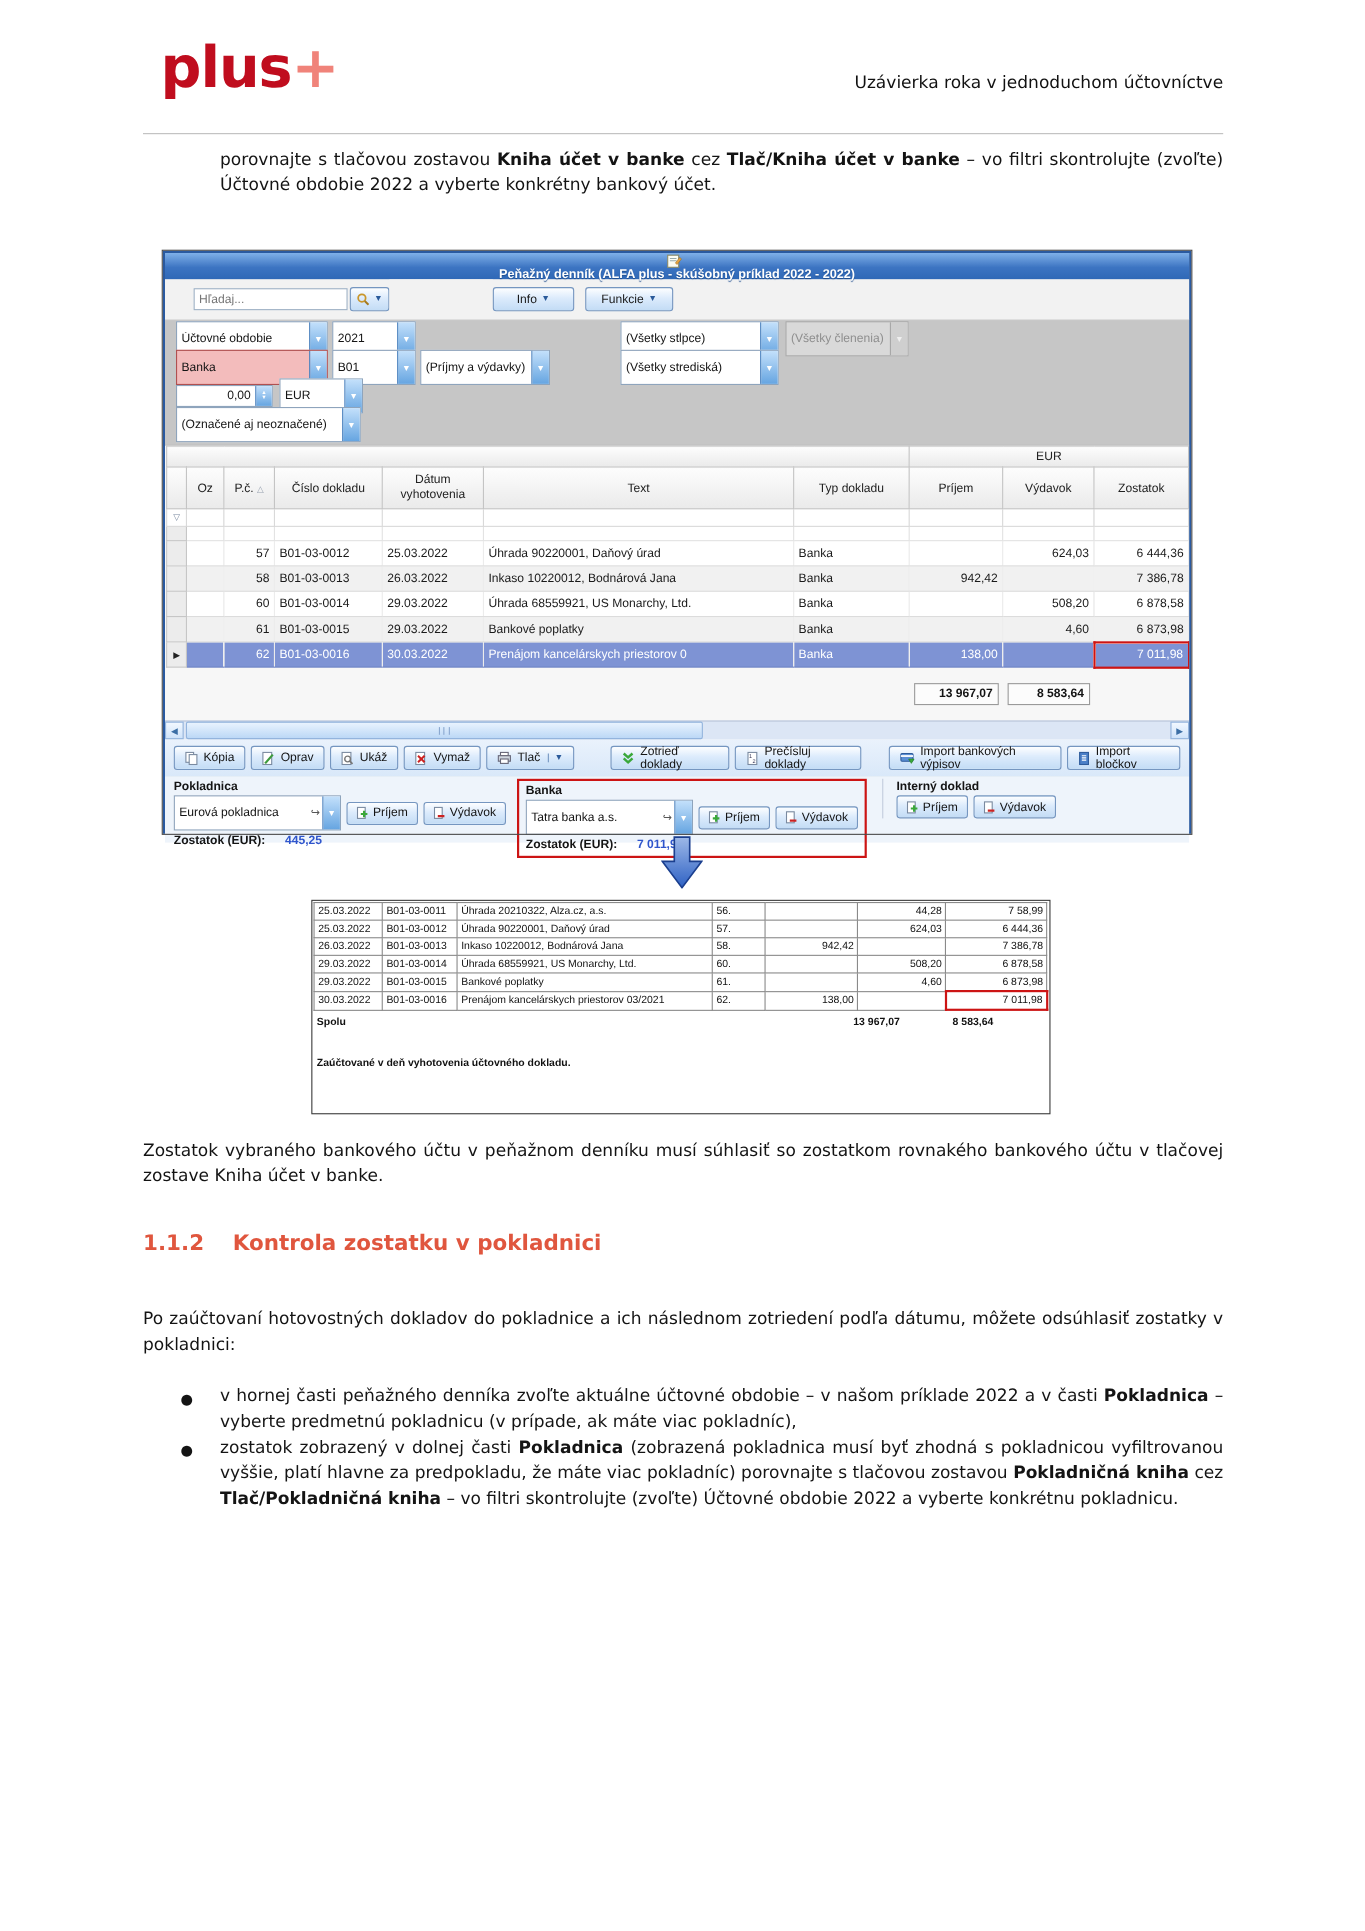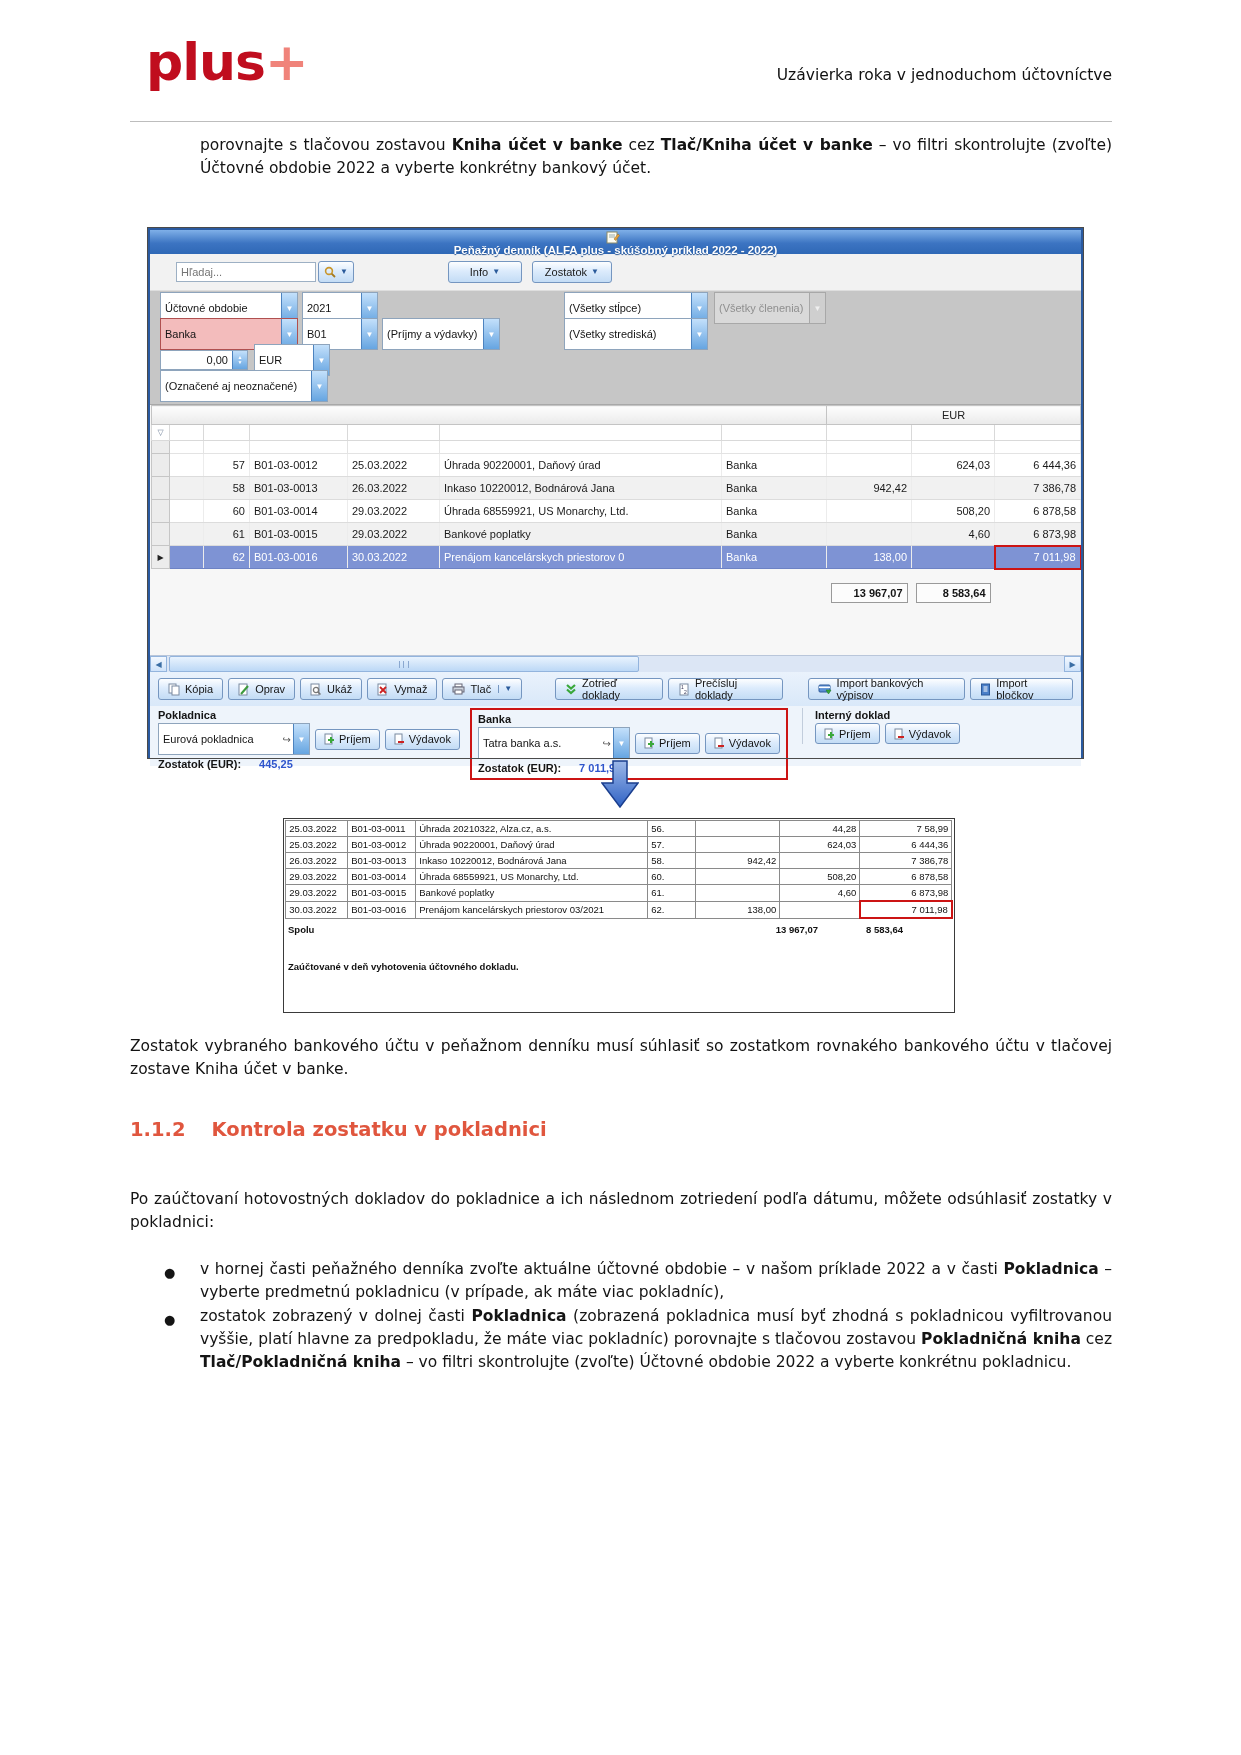--- a/index.html
+++ b/index.html
@@ -152,21 +152,21 @@
             <line x1="7.6" y1="7.6" x2="11" y2="11" stroke="#a67a1e" stroke-width="1.8"></line>
           </svg>
         <span class="caret">▼</span>
       </span>
       <span class="toolbar gap"></span>
       <span class="sbtn" style="width:74px;justify-content:center;">
           <span>Info</span>
           <span class="caret">▼</span>
         </span>
       <span class="sbtn" style="width:80px;justify-content:center;margin-left:10px;">
-          <span>Zostatok</span>
+          <span>Funkcie</span>
           <span class="caret">▼</span>
         </span>
     </div>
 
     <div class="filterpanel">
       <div class="frow">
         <span class="combo" style="width:138px;">
             <span class="cv">Účtovné obdobie</span>
             <span class="da">▼</span>
           </span>
@@ -233,20 +233,32 @@
             <col style="width:282px">
             <col style="width:105px">
             <col style="width:85px">
             <col style="width:83px">
             <col style="width:86px">
           </colgroup>
         <tbody>
             <tr>
           <th class="hcell" colspan="7"></th>
           <th class="hcell" colspan="3">EUR</th>
+        </tr>
+        <tr>
+          <th class="hcell hmain"></th>
+          <th class="hcell hmain">Oz</th>
+          <th class="hcell hmain"><span>P.č.</span> <span style="color:#9aa4b2;font-size:8px;">△</span></th>
+          <th class="hcell hmain">Číslo dokladu</th>
+          <th class="hcell hmain" style="white-space:normal;line-height:1.25;">Dátum vyhotovenia</th>
+          <th class="hcell hmain">Text</th>
+          <th class="hcell hmain">Typ dokladu</th>
+          <th class="hcell hmain">Príjem</th>
+          <th class="hcell hmain">Výdavok</th>
+          <th class="hcell hmain">Zostatok</th>
         </tr>
         <tr>
           <td class="fcell" style="text-align:center;color:#7a8aa0;font-size:8px;padding:0;">▽</td>
           <td class="fcell"></td>
               <td class="fcell"></td>
               <td class="fcell"></td>
               <td class="fcell"></td>
               <td class="fcell"></td>
               <td class="fcell"></td>
               <td class="fcell"></td>

